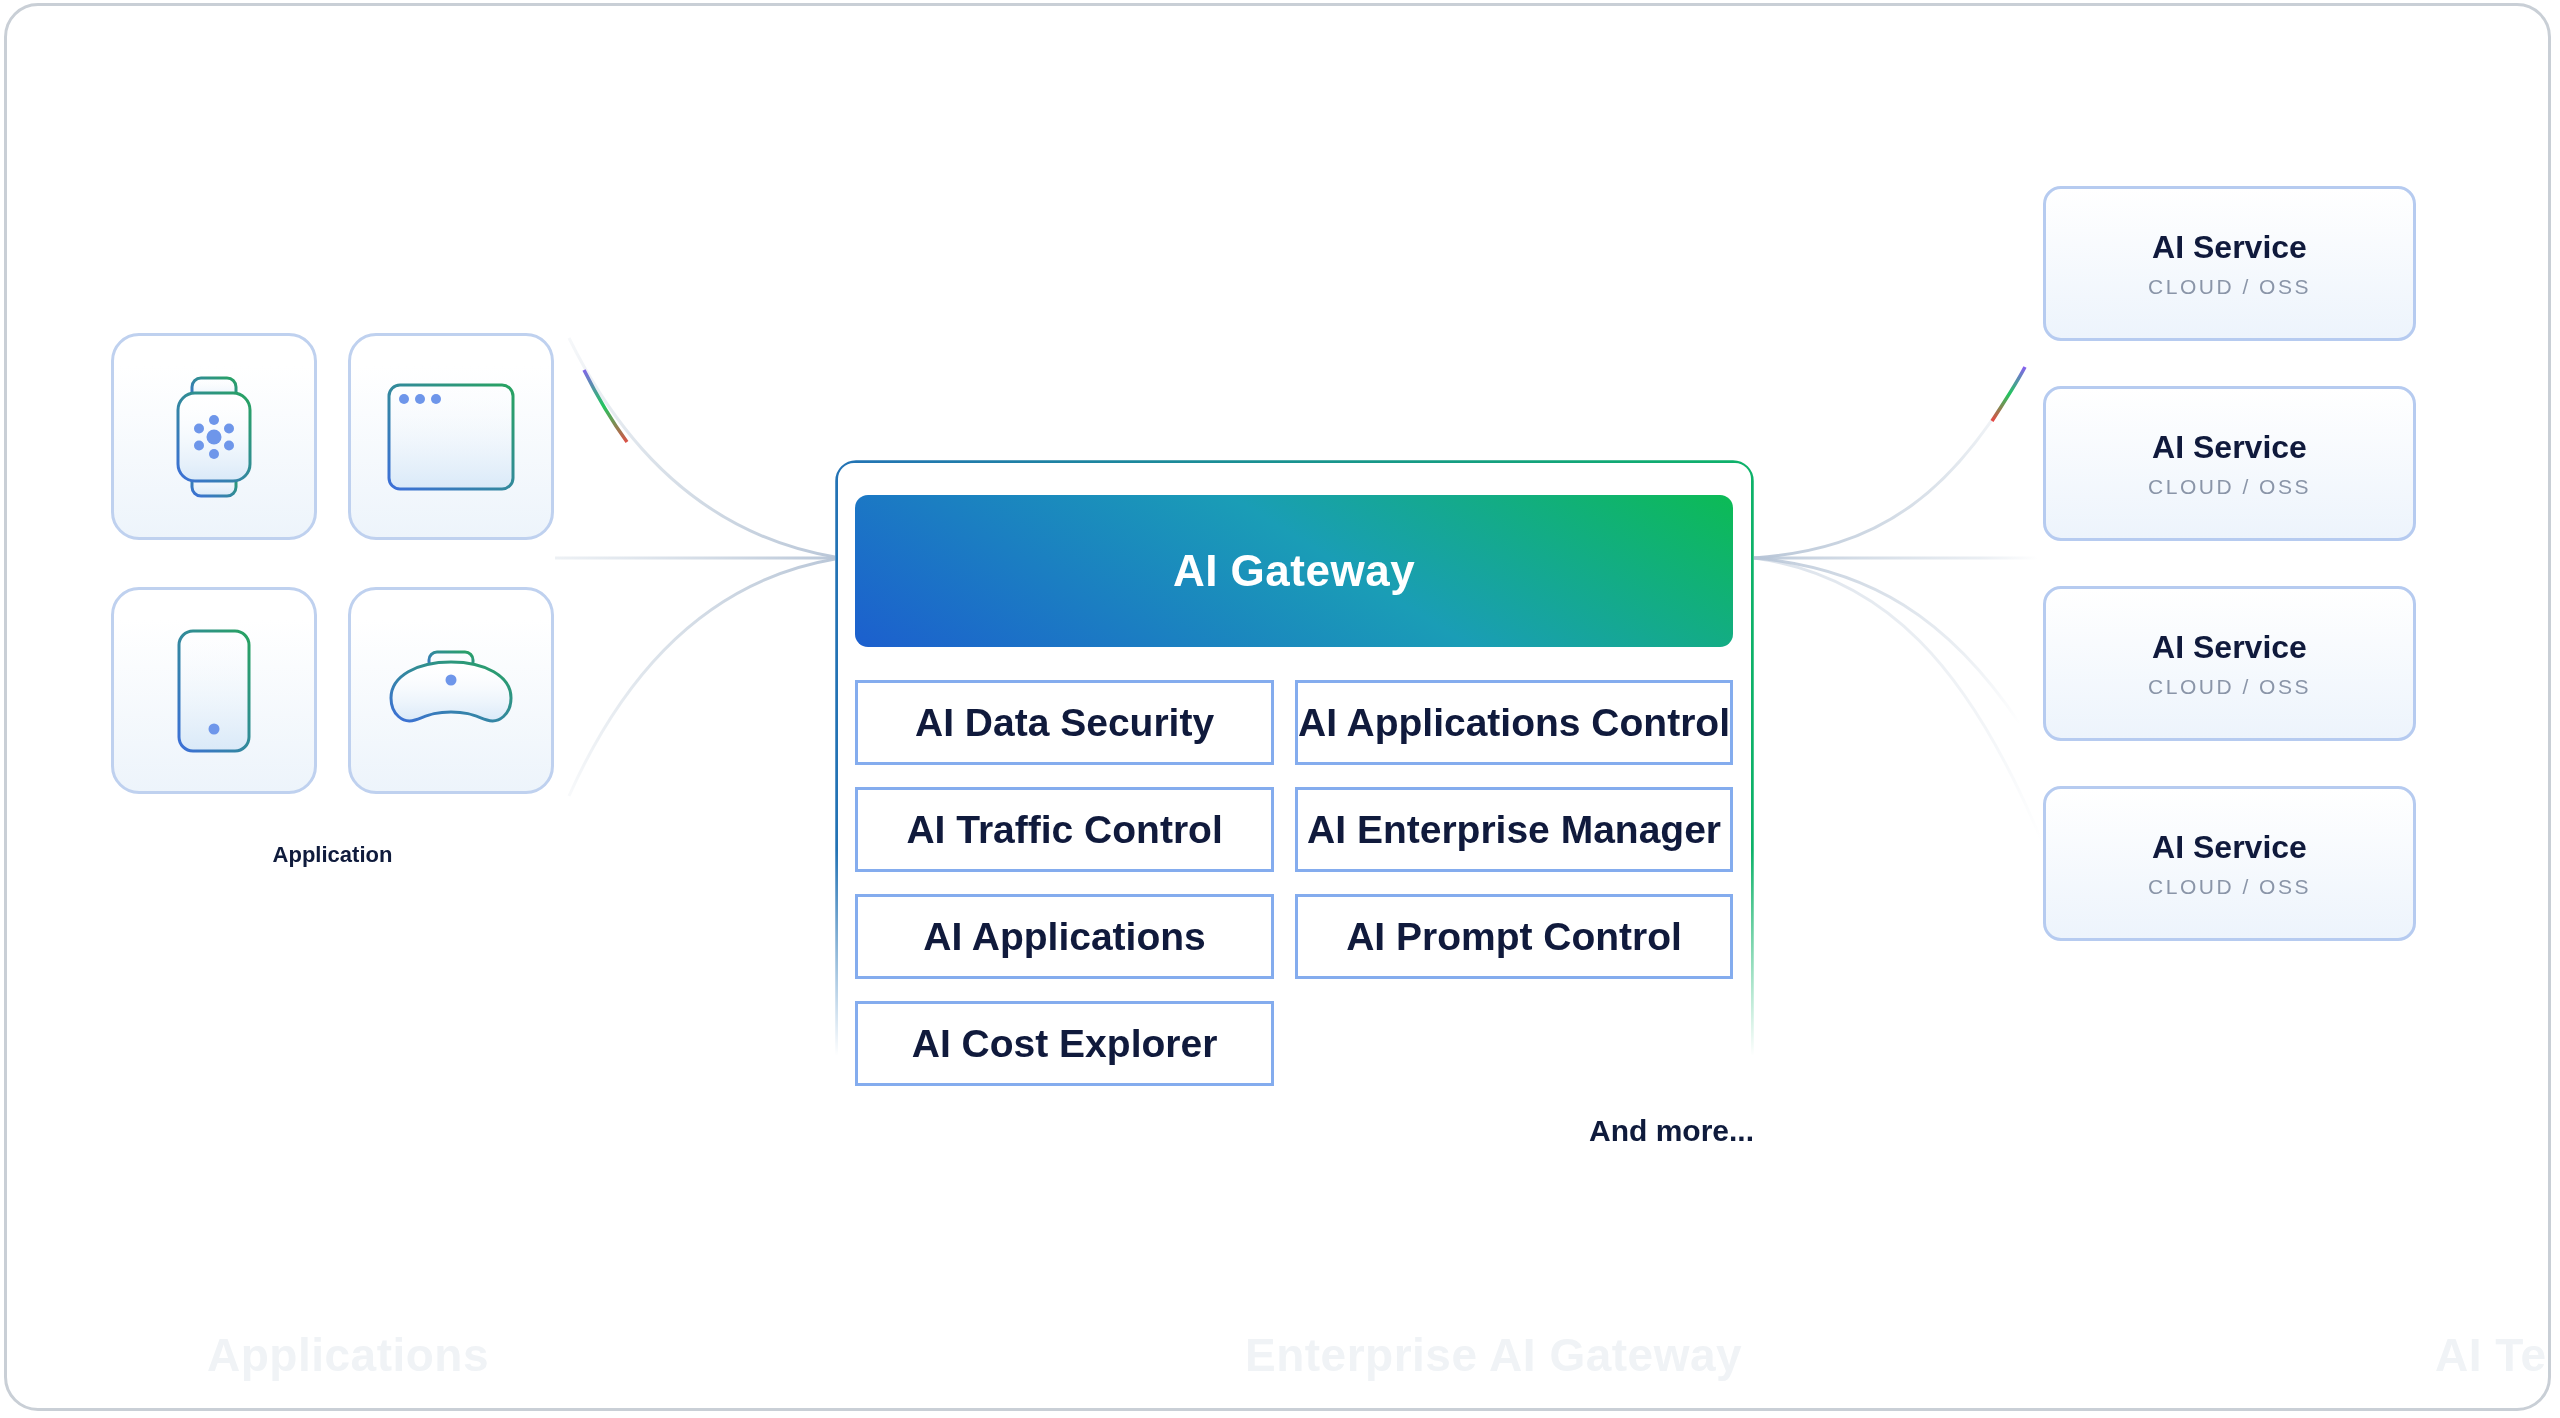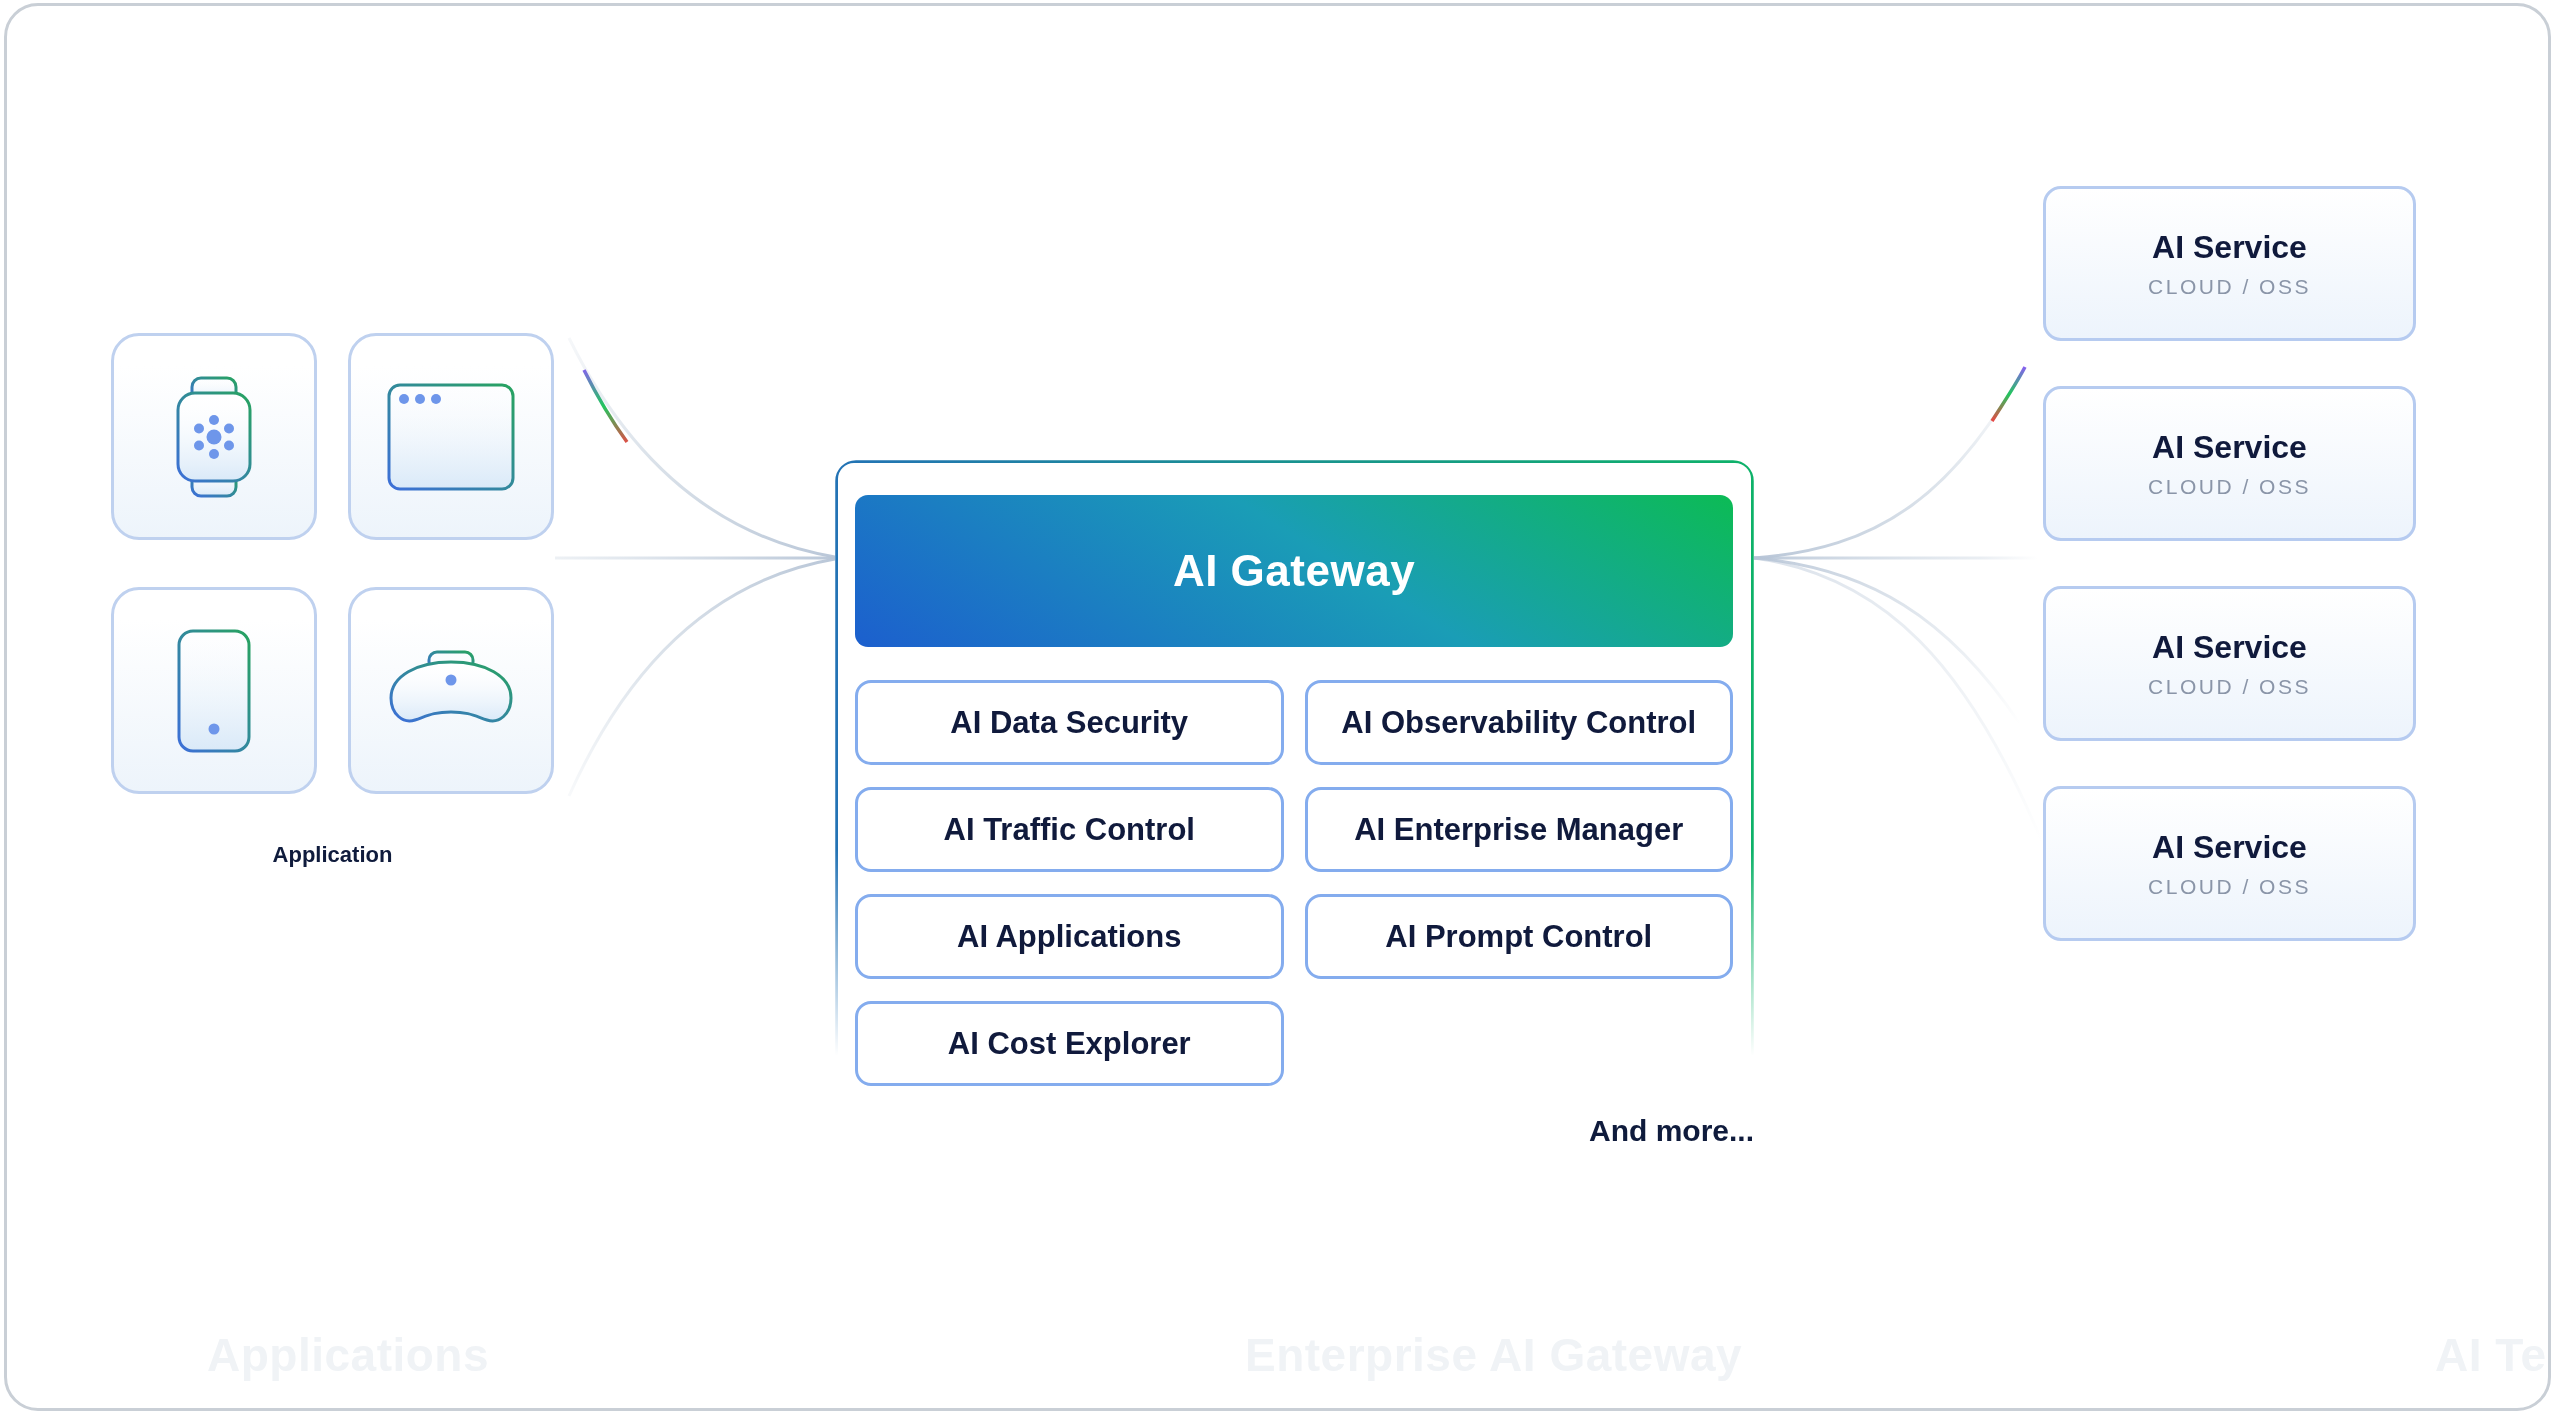--- a/index.html
+++ b/index.html
@@ -57,23 +57,23 @@
     height:152px;border-radius:13px;
     background:linear-gradient(32deg,#1c5fce 0%,#1a9db6 55%,#0cbb55 100%);
     display:flex;align-items:center;justify-content:center;
     color:#ffffff;font-size:44px;font-weight:700;letter-spacing:.5px;
   }
   .feature-grid{
     margin-top:33px;display:grid;grid-template-columns:1fr 1fr;
     column-gap:21px;row-gap:22px;
   }
   .feature{
-    height:85px;border:3px solid #84acee;border-radius:16px;box-sizing:border-box;
+    height:85px;border:3px solid #84acee;border-radius:0;box-sizing:border-box;
     background:#ffffff;display:flex;align-items:center;justify-content:center;
-    font-size:31px;font-weight:600;color:#101a3c;white-space:nowrap;
+    font-size:39px;font-weight:600;color:#101a3c;white-space:nowrap;
   }
   .more-label{
     position:absolute;left:828px;top:1108px;width:919px;text-align:right;
     font-size:30px;font-weight:700;color:#0f1b3c;
   }
 
   
   .services{
     position:absolute;left:2036px;top:180px;width:373px;
     display:flex;flex-direction:column;gap:45px;
@@ -191,21 +191,21 @@
           <stop offset="0.95" stop-color="#ffffff" stop-opacity="1"></stop>
         </linearGradient>
       </defs>
       <rect x="2" y="2" width="915" height="624" rx="19" fill="none" stroke="url(#hue)" stroke-width="3.5"></rect>
       <rect x="1" y="1" width="917" height="626" rx="20" fill="none" stroke="url(#fadewhite)" stroke-width="7"></rect>
     </svg>
     <div class="gateway-inner">
       <div class="gateway-header">AI Gateway</div>
       <div class="feature-grid">
         <div class="feature">AI Data Security</div>
-        <div class="feature">AI Observability Control</div>
+        <div class="feature">AI Applications Control</div>
         <div class="feature">AI Traffic Control</div>
         <div class="feature">AI Enterprise Manager</div>
         <div class="feature">AI Applications</div>
         <div class="feature">AI Prompt Control</div>
         <div class="feature">AI Cost Explorer</div>
       </div>
     </div>
   </div>
   <div class="more-label">And more...</div>
 

